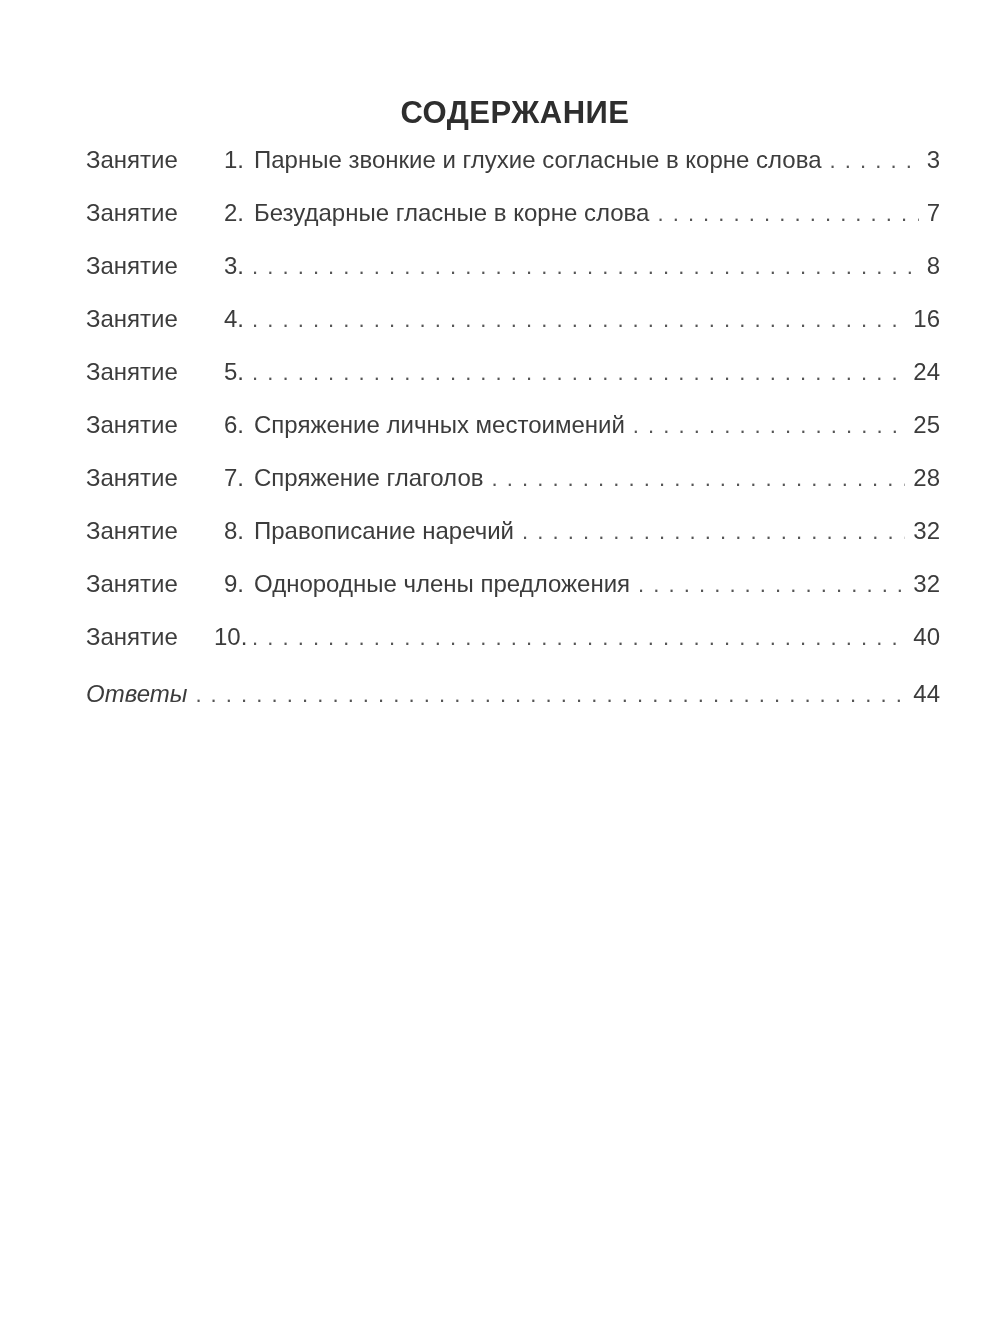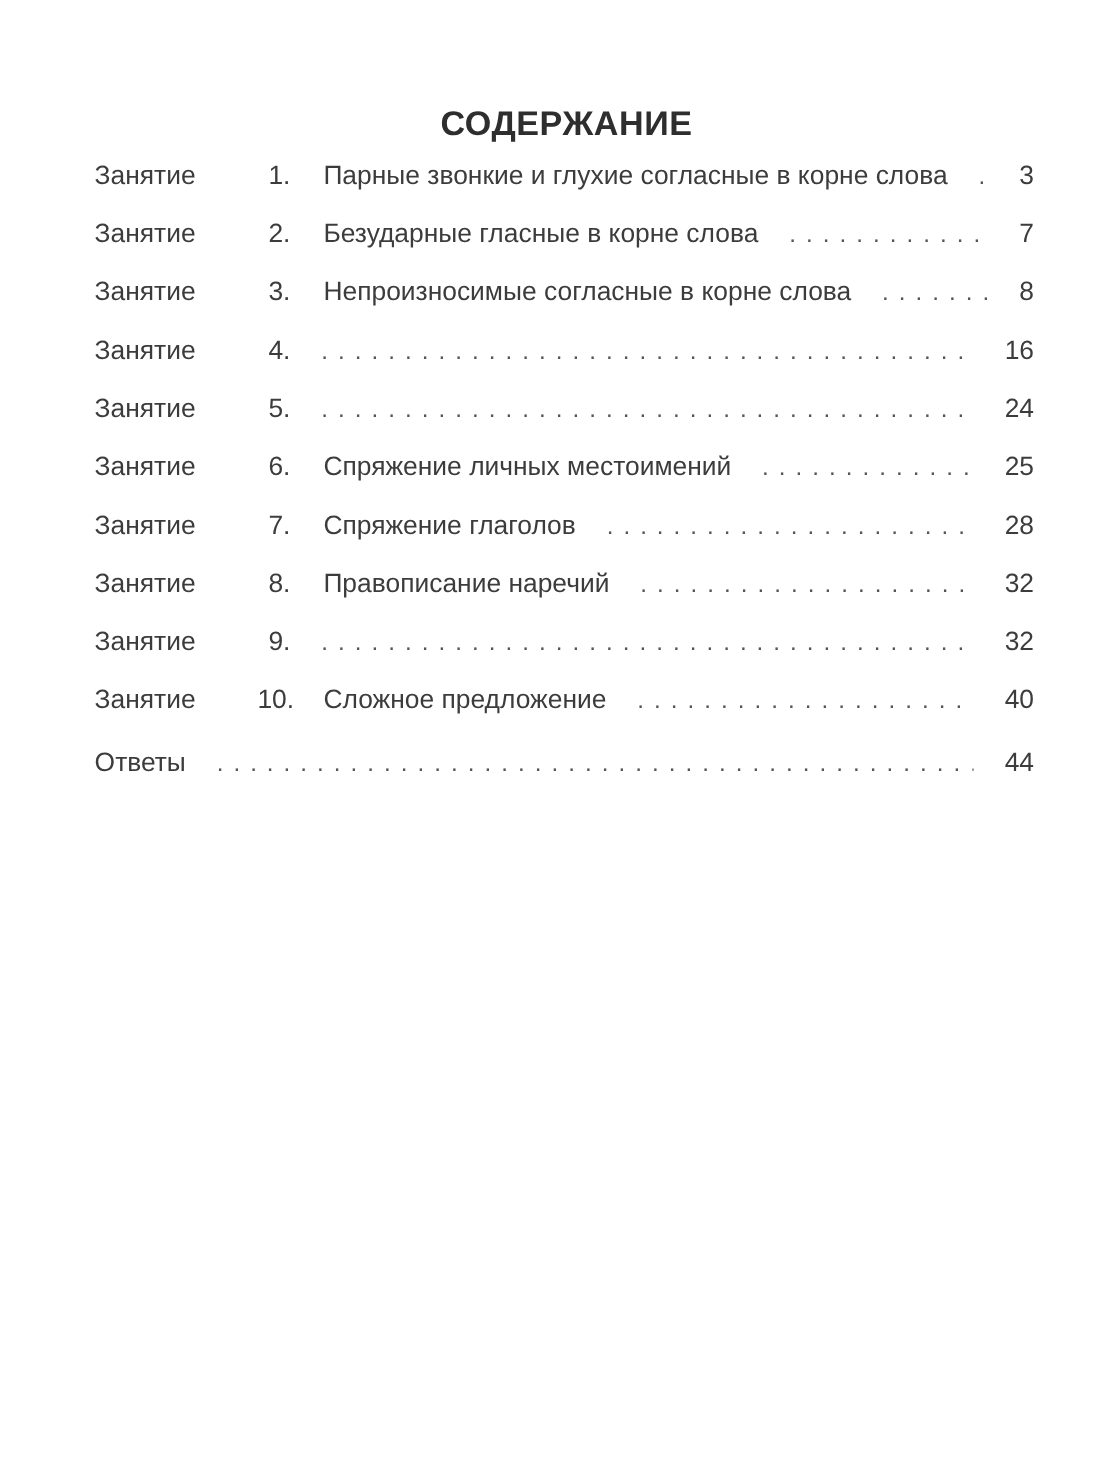--- a/index.html
+++ b/index.html
@@ -33,21 +33,20 @@
       left: 86px;
       width: 854px;
     }
     .toc-row {
       display: flex;
       align-items: baseline;
       height: 53px;
       font-size: 24px;
       white-space: nowrap;
       color: #3c3c3c;
-      gap: 20px;
     }
     .toc-row .prefix {
       flex: 0 0 auto;
       width: 128px;
     }
     .toc-row .num {
       flex: 0 0 auto;
       width: 30px;
       text-align: right;
     }
@@ -69,20 +68,21 @@
       word-spacing: 3px;
     }
     .toc-row .page {
       flex: 0 0 auto;
       text-align: right;
     }
     .toc-row.answers {
       margin-top: 4px;
     }
     .toc-row.answers .answers-label {
+      font-style: italic;
       flex: 0 0 auto;
     }
   </style>
 </head>
 <body>
 
 <div>
   <h1 class="page-title">СОДЕРЖАНИЕ</h1>
 
   <div class="toc">
@@ -99,21 +99,20 @@
       <span class="prefix">Занятие</span>
       <span class="num">2.</span>
       <span class="title">Безударные гласные в корне слова</span>
       <span class="leader"></span>
       <span class="page">7</span>
     </div>
 
     <div class="toc-row">
       <span class="prefix">Занятие</span>
       <span class="num">3.</span>
-      <span class="title">Непроизносимые согласные в корне слова</span>
       <span class="leader"></span>
       <span class="page">8</span>
     </div>
 
     <div class="toc-row">
       <span class="prefix">Занятие</span>
       <span class="num">4.</span>
       <span class="leader"></span>
       <span class="page">16</span>
     </div>
@@ -145,28 +144,28 @@
       <span class="prefix">Занятие</span>
       <span class="num">8.</span>
       <span class="title">Правописание наречий</span>
       <span class="leader"></span>
       <span class="page">32</span>
     </div>
 
     <div class="toc-row">
       <span class="prefix">Занятие</span>
       <span class="num">9.</span>
+      <span class="title">Однородные члены предложения</span>
       <span class="leader"></span>
       <span class="page">32</span>
     </div>
 
     <div class="toc-row">
       <span class="prefix">Занятие</span>
       <span class="num">10.</span>
-      <span class="title">Сложное предложение</span>
       <span class="leader"></span>
       <span class="page">40</span>
     </div>
 
     <div class="toc-row answers">
       <span class="answers-label">Ответы</span>
       <span class="leader"></span>
       <span class="page">44</span>
     </div>
 

